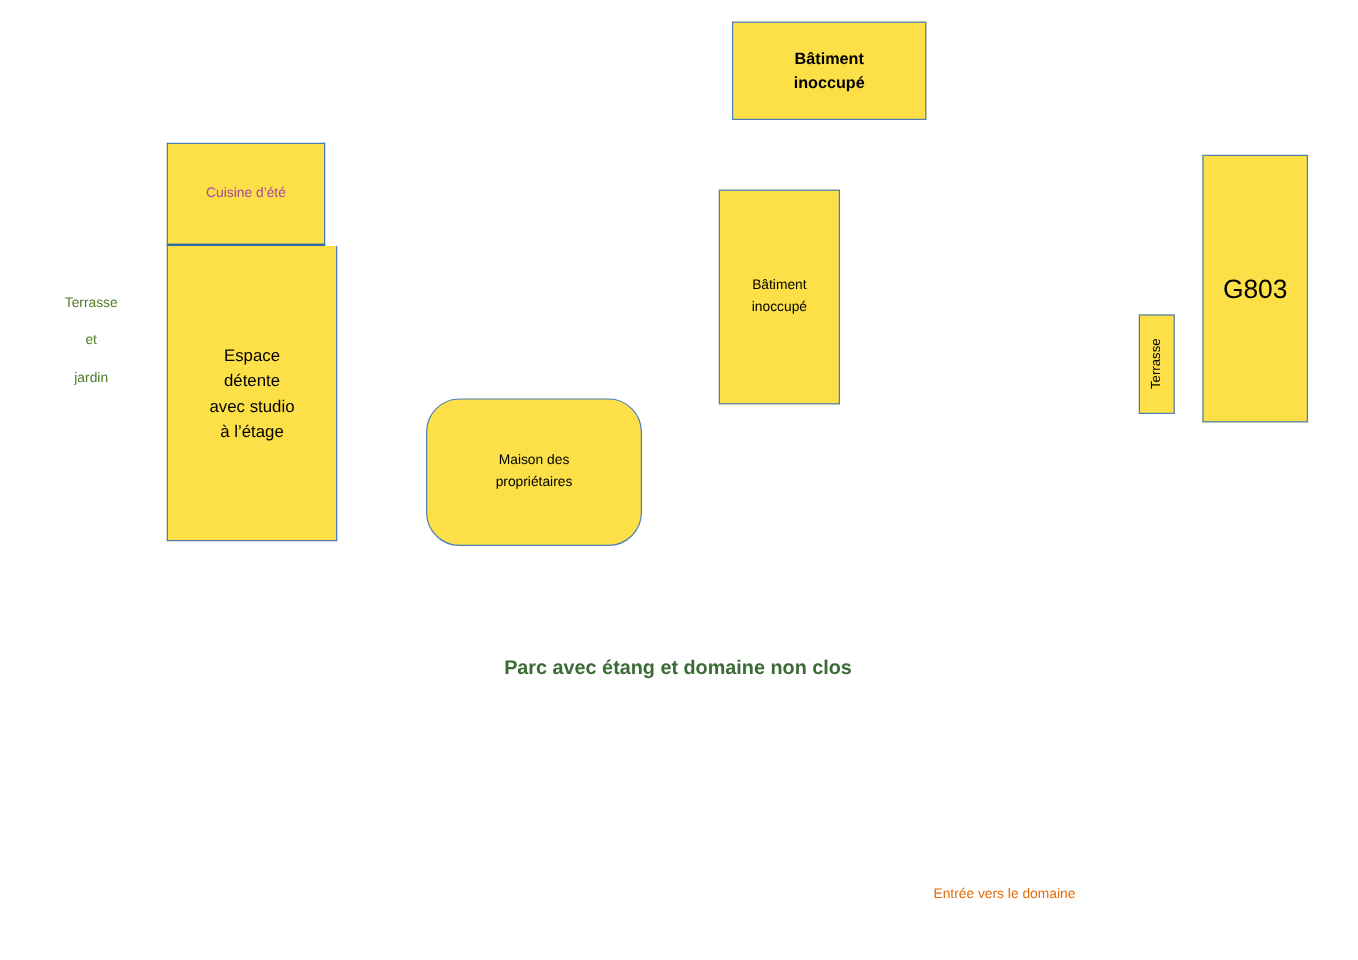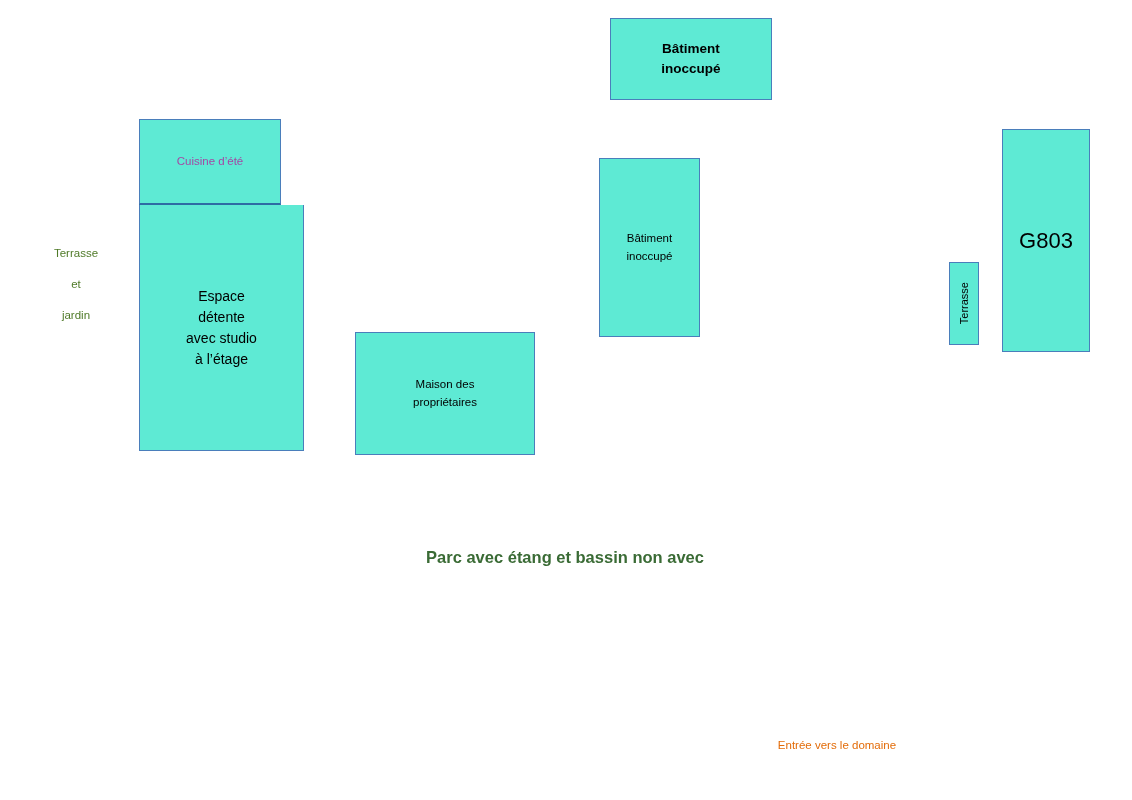--- a/index.html
+++ b/index.html
@@ -15,21 +15,21 @@
   }
   #canvas {
     position: relative;
     width: 1132px;
     height: 800px;
   }
   .box {
     position: absolute;
     box-sizing: border-box;
     border: 1px solid #4a7ebb;
-    background: #5eead4;
+    background: #fde047;
     display: flex;
     align-items: center;
     justify-content: center;
     text-align: center;
   }
   .label {
     position: absolute;
     text-align: center;
     white-space: pre-line;
     line-height: 1.55;
@@ -52,45 +52,46 @@
   }
   #box-batiment-inoccupe-top .box-text {
     font-size: 13.5px;
     font-weight: bold;
     line-height: 1.45;
   }
 
   #box-cuisine {
     left: 139px;
     top: 119px;
-    width: 142px;
+    width: 132px;
     height: 86px;
     border-bottom: 2px solid #2e6ca4;
   }
   #box-cuisine .box-text {
     font-size: 11.5px;
     color: #a349a4;
   }
 
   #box-espace-detente {
     left: 139px;
     top: 205px;
-    width: 165px;
+    width: 142px;
     height: 246px;
     border-top: none;
   }
   #box-espace-detente .box-text {
     font-size: 14px;
   }
 
   #box-maison {
     left: 355px;
     top: 332px;
     width: 180px;
     height: 123px;
+    border-radius: 28px;
   }
   #box-maison .box-text {
     font-size: 11.5px;
   }
 
   #box-batiment-inoccupe-mid {
     left: 599px;
     top: 158px;
     width: 101px;
     height: 179px;
@@ -185,17 +186,17 @@
   </div>
 
   <div class="box" id="box-terrasse-right">
     <span class="box-text">Terrasse</span>
   </div>
 
   <div class="label" id="label-terrasse-jardin">Terrasse
 et
 jardin</div>
 
-  <div class="label" id="label-parc">Parc avec étang et bassin non avec</div>
+  <div class="label" id="label-parc">Parc avec étang et domaine non clos</div>
 
   <div class="label" id="label-entree">Entrée vers le domaine</div>
 
 </div>
 
 </body></html>

